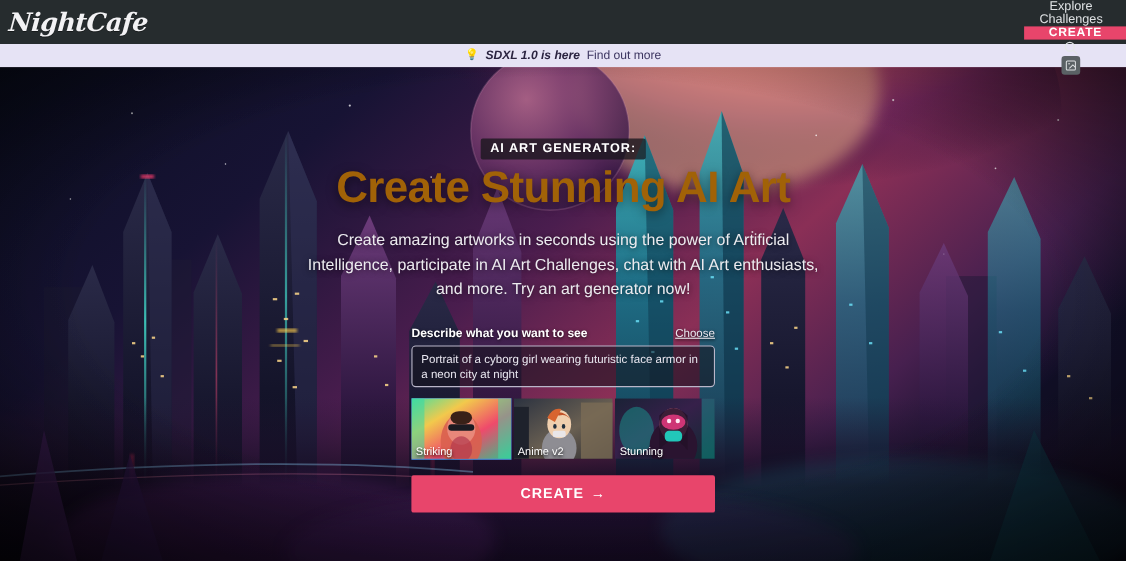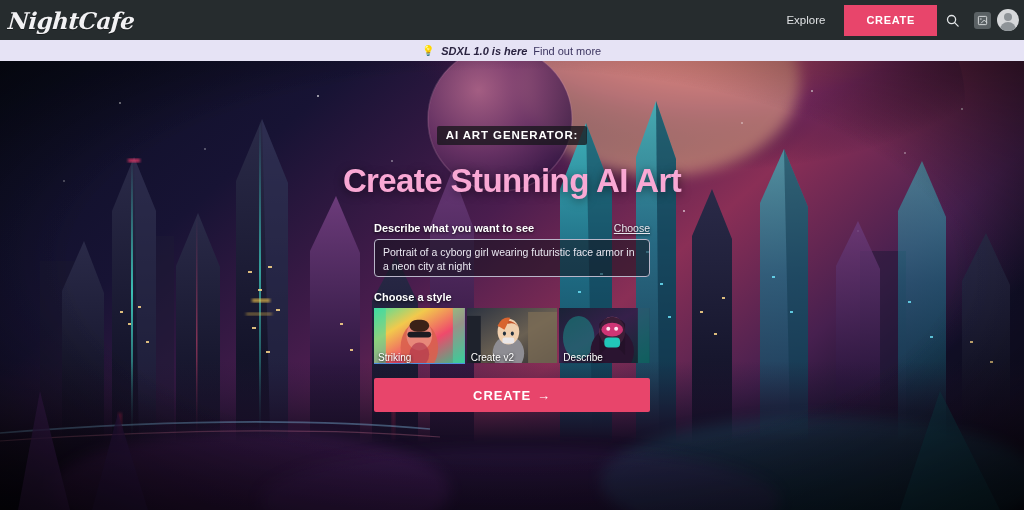--- a/index.html
+++ b/index.html
@@ -26,21 +26,21 @@
     font-weight: 700;
     font-size: 23px;
     color: #f2f2f4;
     letter-spacing: -0.5px;
     line-height: 1;
     transform: skewX(-4deg);
     text-shadow: 0 1px 0 rgba(0,0,0,.4);
   }
   .nav-right {
     margin-left: auto; height: 40px;
-    display: flex; align-items: center;
+    display: flex; align-items: center; flex-direction: column;
   }
   .nav-link {
     color: #dfe2e4; font-size: 11.5px;
     padding: 0 11px; height: 40px;
     display: flex; align-items: center;
     cursor: pointer; white-space: nowrap;
   }
   .create-btn-top {
     background: #e8456b; color: #fff;
     font-size: 11px; font-weight: 700;
@@ -113,23 +113,23 @@
   .eyebrow {
     margin-top: 78px;
     background: rgba(24,22,28,.78);
     color: #ffffff;
     font-size: 11.5px; font-weight: 700;
     letter-spacing: .9px;
     padding: 3px 9px 4px;
     border-radius: 2px;
   }
   .hero-title {
-    margin-top: 17px;
-    color: #f9a8d4;
-    font-size: 33px; font-weight: 700;
+    margin-top: 4px;
+    color: #a16207;
+    font-size: 40px; font-weight: 700;
     letter-spacing: -0.6px;
     text-shadow: 0 2px 10px rgba(0,0,0,.5);
   }
   .hero-sub {
     margin-top: 14px;
     width: 470px;
     text-align: center;
     color: #ecebef;
     font-size: 14.5px;
     line-height: 1.53;
@@ -385,20 +385,21 @@
         <stop offset="100%" stop-color="#000" stop-opacity="0.55"></stop>
       </radialGradient>
       <rect width="1024" height="449" fill="url(#vig)"></rect>
     </svg>
   </div>
 
   <div class="header">
     <div class="logo">NightCafe</div>
     <div class="nav-right">
       <div class="nav-link">Explore</div>
+      <div class="nav-link">Challenges</div>
       <div class="create-btn-top">CREATE</div>
       <div class="icon-btn">
         <svg width="15" height="15" viewBox="0 0 24 24" fill="none" stroke="#e3e6e8" stroke-width="2.1">
           <circle cx="10.5" cy="10.5" r="6.5"></circle>
             <line x1="15.4" y1="15.4" x2="21" y2="21" stroke-linecap="round"></line>
         </svg>
       </div>
       <div class="icon-btn">
         <span class="pic-icon">
           <svg width="11" height="11" viewBox="0 0 24 24" fill="none" stroke="#dfe2e4" stroke-width="2">
@@ -414,29 +415,29 @@
 
   <div class="banner">
     <span class="banner-emoji">💡</span>
     <span class="banner-text">SDXL 1.0 is here</span>
     <span class="banner-link">Find out more</span>
   </div>
 
   <div class="hero-content">
     <div class="eyebrow">AI ART GENERATOR:</div>
     <h1 class="hero-title">Create Stunning AI Art</h1>
+    <p class="hero-sub">Create amazing artworks in seconds using the power of Artificial Intelligence, participate in AI Art Challenges, chat with AI Art enthusiasts, and more. Try an art generator now!</p>
 
     <div class="form">
       <div class="form-row">
         <span class="form-label">Describe what you want to see</span>
         <span class="random-link">Choose</span>
       </div>
       <textarea class="prompt-box" placeholder="Describe what you want to see" style="">Portrait of a cyborg girl wearing futuristic face armor in a neon city at night</textarea>
 
-      <div class="style-label">Choose a style</div>
       <div class="style-row">
 
         <div class="style-card selected">
           <svg class="thumb-art" viewBox="0 0 92 56" preserveAspectRatio="none">
             <defs>
               <linearGradient id="st1" x1="0" y1="0" x2="1" y2="1">
                 <stop offset="0%" stop-color="#46e0a0"></stop>
                   <stop offset="30%" stop-color="#f2c94c"></stop>
                 <stop offset="62%" stop-color="#ef4a6b"></stop>
                   <stop offset="100%" stop-color="#2fc38c"></stop>
@@ -467,21 +468,21 @@
             <rect x="0" y="8" width="14" height="48" fill="#1e222c"></rect>
             <rect x="62" y="4" width="30" height="52" fill="#7b6c55" opacity="0.8"></rect>
             <ellipse cx="42" cy="46" rx="16" ry="18" fill="#8e8d93"></ellipse>
             <ellipse cx="42" cy="24" rx="11" ry="13" fill="#f0cfae"></ellipse>
             <path d="M31 20 Q42 6 53 20 Q48 14 42 16 Q36 14 31 20 Z" fill="#c2542a"></path>
             <path d="M31 18 Q36 8 44 10 L38 22 Z" fill="#d8642f"></path>
             <ellipse cx="38" cy="26" rx="1.6" ry="2.1" fill="#22303e"></ellipse>
             <ellipse cx="46" cy="26" rx="1.6" ry="2.1" fill="#22303e"></ellipse>
             <rect x="36" y="30" width="12" height="6" rx="2" fill="#e8e8ee" opacity="0.9"></rect>
           </svg>
-          <span class="style-name">Create v2</span>
+          <span class="style-name">Anime v2</span>
         </div>
 
         <div class="style-card">
           <svg class="thumb-art" viewBox="0 0 92 56" preserveAspectRatio="none">
             <defs>
               <linearGradient id="vb1" x1="0" y1="0" x2="1" y2="1">
                 <stop offset="0%" stop-color="#1a2236"></stop>
                   <stop offset="45%" stop-color="#36204a"></stop>
                 <stop offset="100%" stop-color="#0e2a30"></stop>
               </linearGradient>
@@ -490,21 +491,21 @@
             <ellipse cx="20" cy="30" rx="16" ry="22" fill="#17a39a" opacity="0.45"></ellipse>
             <ellipse cx="54" cy="44" rx="22" ry="24" fill="#2a1430"></ellipse>
             <ellipse cx="54" cy="24" rx="13" ry="15" fill="#c86a90"></ellipse>
             <path d="M41 16 Q54 2 67 16 L67 48 Q54 30 41 48 Z" fill="#231028" opacity="0.85"></path>
             <ellipse cx="54" cy="22" rx="11" ry="7" fill="#ff3d8b" opacity="0.75"></ellipse>
             <rect x="46" y="30" width="16" height="10" rx="4" fill="#1fd9c8" opacity="0.9"></rect>
             <circle cx="50" cy="21" r="2" fill="#ffe9f4"></circle>
             <circle cx="58" cy="21" r="2" fill="#ffe9f4"></circle>
             <rect x="80" y="0" width="12" height="56" fill="#12c4b4" opacity="0.35"></rect>
           </svg>
-          <span class="style-name">Describe</span>
+          <span class="style-name">Stunning</span>
         </div>
 
       </div>
 
       <button class="create-main">
         <span>CREATE</span>
         <span>→</span>
       </button>
       
     </div>

